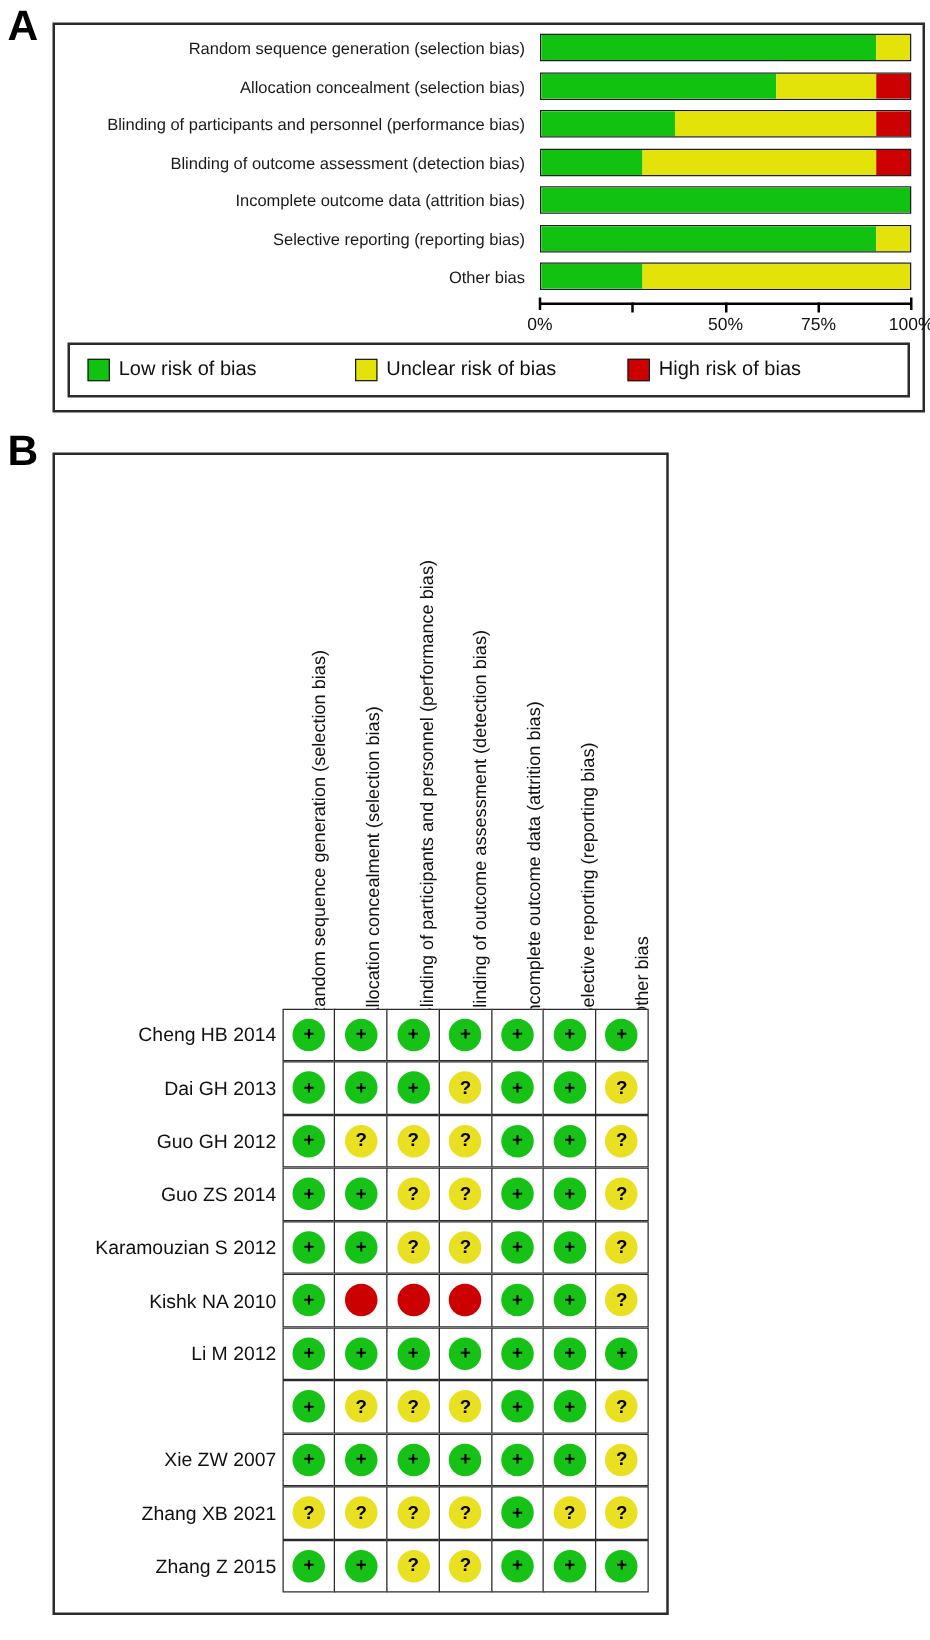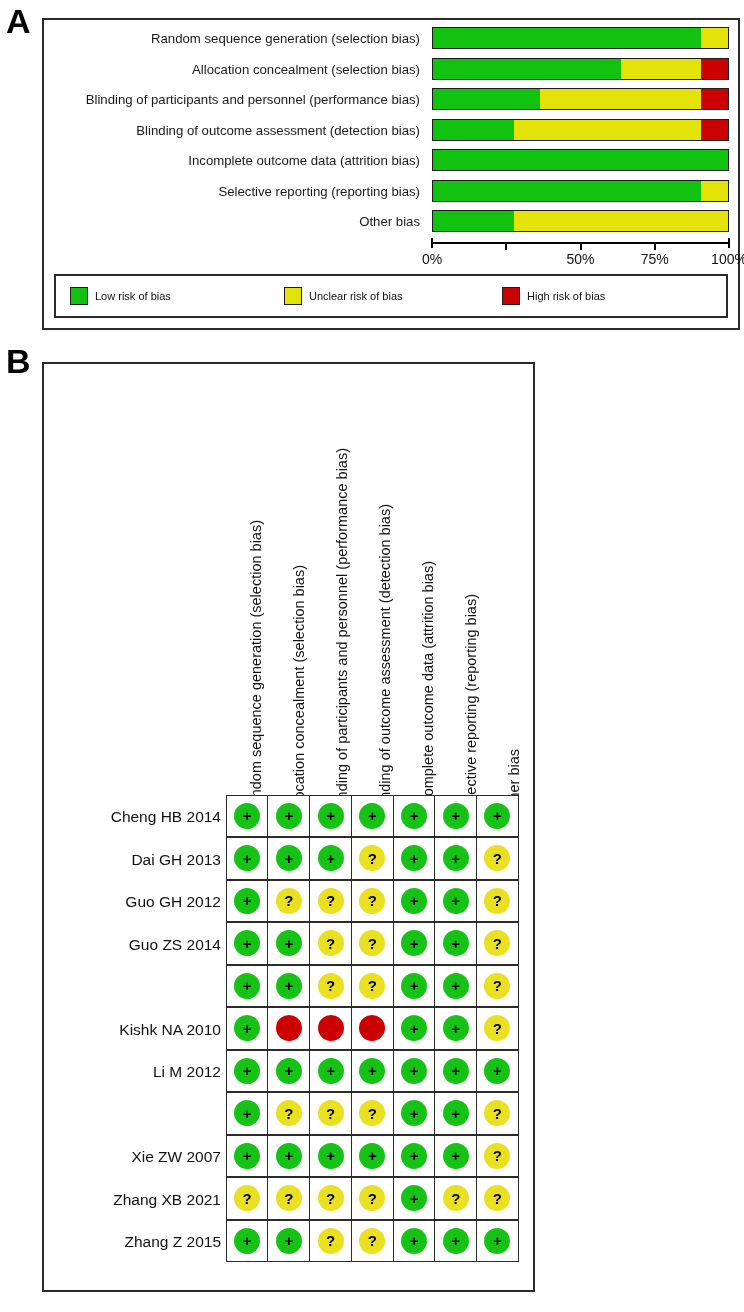--- a/index.html
+++ b/index.html
@@ -136,21 +136,21 @@
     height: 22px;
   }
   .legend-swatch {
     width: 18px;
     height: 18px;
     box-sizing: border-box;
     border: 1.6px solid #1d1d1d;
     margin-right: 7px;
   }
   .legend-text {
-    font-size: 11px;
+    font-size: 16px;
     white-space: nowrap;
     color: #111;
   }
 
   
   #panel-b {
     position: absolute;
     left: 42px;
     top: 362px;
     width: 493px;
@@ -180,21 +180,21 @@
     white-space: nowrap;
     font-size: 14.5px;
     color: #111;
     writing-mode: vertical-rl;
     transform: rotate(180deg);
   }
 
   #grid {
     position: absolute;
     left: 183px;
-    top: 432px;
+    top: 444px;
     width: 302px;
   }
   .grid-row {
     display: flex;
     height: 42.5px;
   }
   .row-label {
     position: absolute;
     left: -178px;
     width: 172px;
@@ -441,20 +441,21 @@
           <div class="dot dot-low">+</div>
         </div>
         <div class="grid-cell">
           <div class="dot dot-low">+</div>
         </div>
         <div class="grid-cell">
           <div class="dot dot-unclear">?</div>
         </div>
       </div>
       <div class="grid-row">
+        <div class="row-label">Karamouzian S 2012</div>
         <div class="grid-cell">
           <div class="dot dot-low">+</div>
         </div>
         <div class="grid-cell">
           <div class="dot dot-low">+</div>
         </div>
         <div class="grid-cell">
           <div class="dot dot-unclear">?</div>
         </div>
         <div class="grid-cell">

